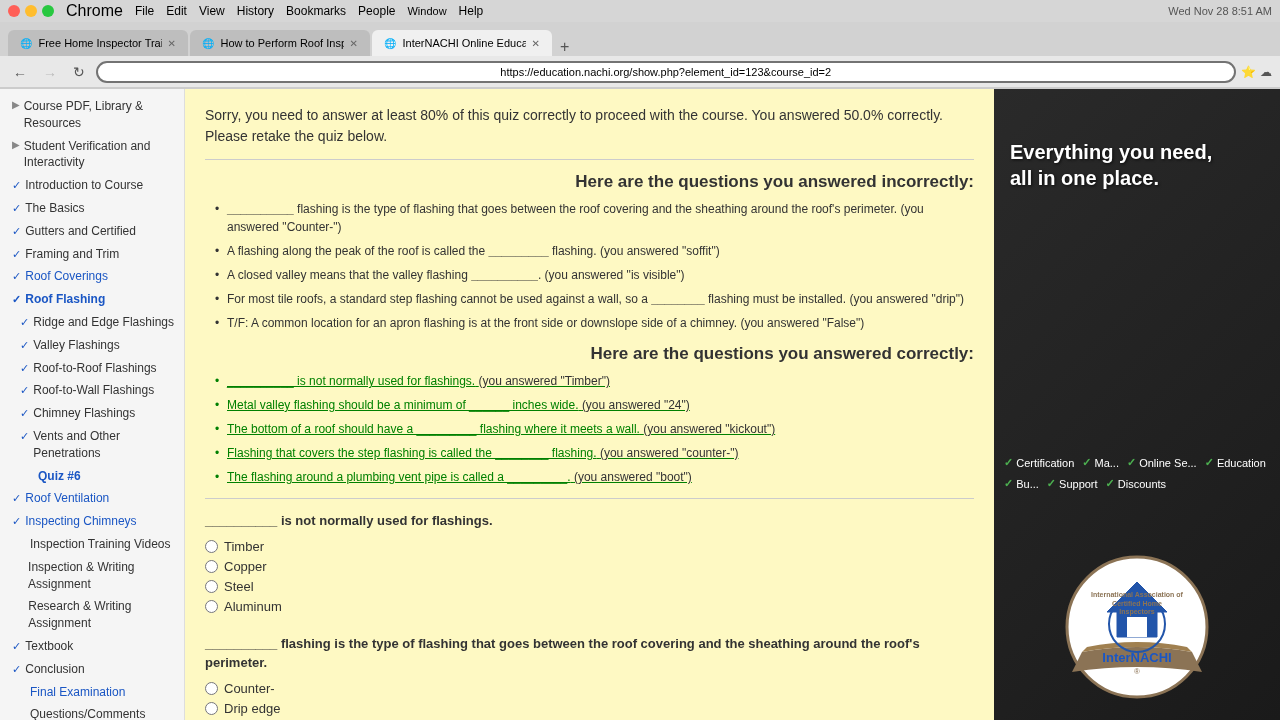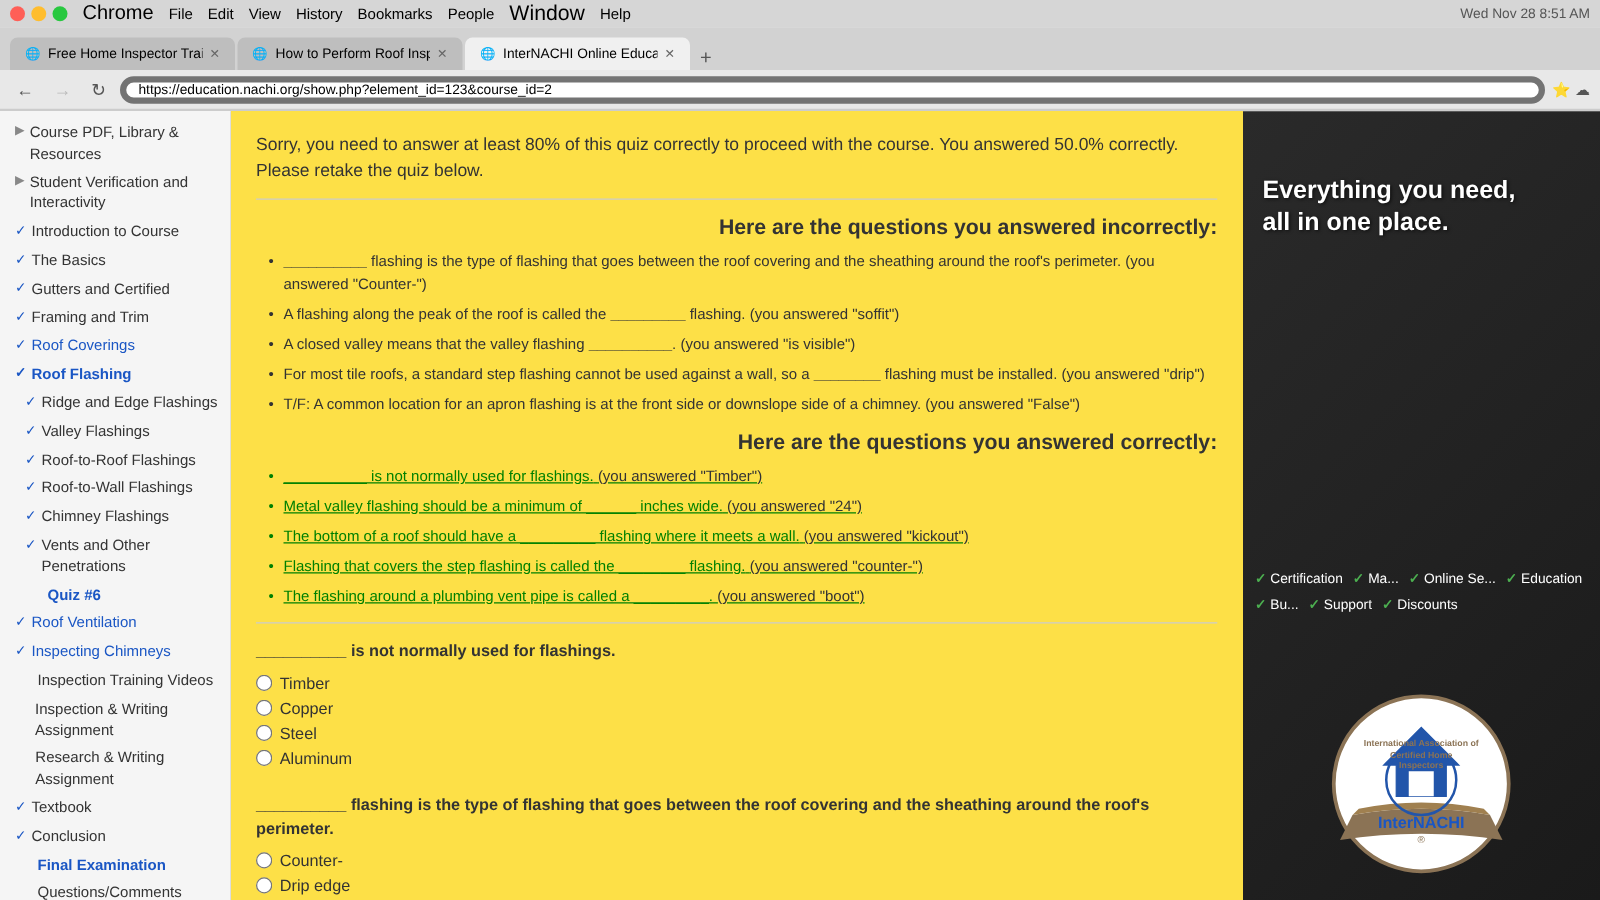--- a/index.html
+++ b/index.html
@@ -17,36 +17,36 @@
 
     .tab-bar { background: #d2d2d2; display: flex; align-items: flex-end; padding: 6px 8px 0; gap: 2px; height: 34px; }
     .tab { background: #bebebe; border-radius: 6px 6px 0 0; padding: 4px 12px; font-size: 11px; display: flex; align-items: center; gap: 6px; min-width: 120px; max-width: 180px; height: 26px; cursor: pointer; }
     .tab.active { background: #f0f0f0; }
     .tab-close { font-size: 10px; color: #666; margin-left: auto; }
     .tab-add { background: none; border: none; font-size: 16px; padding: 0 6px; cursor: pointer; color: #555; }
 
     .toolbar { background: #e8e8e8; padding: 4px 8px; display: flex; align-items: center; gap: 6px; border-bottom: 1px solid #ccc; height: 32px; }
     .nav-btn { background: none; border: none; font-size: 14px; cursor: pointer; color: #555; padding: 2px 5px; }
     .nav-btn:disabled { color: #bbb; }
-    .address-bar { flex: 1; height: 22px; border: 5px solid #737373; border-radius: 11px; padding: 0 10px; font-size: 11px; background: white; }
+    .address-bar { flex: 1; height: 22px; border: 2px solid #737373; border-radius: 11px; padding: 0 10px; font-size: 11px; background: white; text-align: center; }
 
     
     .main-container { display: flex; flex: 1; overflow: hidden; }
 
     
     .sidebar { width: 185px; background: #f5f5f5; border-right: 1px solid #ddd; overflow-y: auto; padding: 6px 0; font-size: 12px; flex-shrink: 0; }
     .sidebar-item { padding: 3px 8px 3px 12px; cursor: pointer; line-height: 1.4; color: #333; display: flex; align-items: flex-start; gap: 4px; }
     .sidebar-item.active { color: #1a56c4; font-weight: bold; }
     .sidebar-item.checked { color: #333; }
     .sidebar-check { color: #1a56c4; font-size: 11px; flex-shrink: 0; margin-top: 1px; }
     .sidebar-sub { padding-left: 20px; }
 
     
     .content-wrapper { display: flex; flex: 1; overflow: hidden; }
-    .content { flex: 1; background: #fde047; overflow-y: auto; padding: 16px 20px; }
+    .content { flex: 1; background: #fef9c3; overflow-y: auto; padding: 16px 20px; }
     .right-panel { width: 286px; background: #1a1a1a; flex-shrink: 0; overflow: hidden; position: relative; }
 
     
     .quiz-warning { font-size: 14px; color: #333; margin-bottom: 12px; line-height: 1.5; border-bottom: 1px solid #ccc; padding-bottom: 12px; }
     .section-title { font-size: 17px; font-weight: bold; color: #333; margin: 12px 0 8px; text-align: right; }
     .question-list { list-style: none; margin-left: 10px; }
     .question-list li { margin-bottom: 6px; font-size: 12px; line-height: 1.5; position: relative; padding-left: 12px; }
     .question-list li::before { content: "•"; position: absolute; left: 0; }
     .incorrect-item { color: #333; }
     .correct-item { color: #008000; text-decoration: underline; }
@@ -68,21 +68,21 @@
         <div class="tl tl-yellow"></div>
         <div class="tl tl-green"></div>
       </div>
       <span style="font-size:16px;">Chrome</span>
       <span style="font-size:12px;">File</span>
       <span style="font-size:12px;">Edit</span>
       <span style="font-size:12px;">View</span>
       <span style="font-size:12px;">History</span>
       <span style="font-size:12px;">Bookmarks</span>
       <span style="font-size:12px;">People</span>
-      <span style="font-size:17px;">Window</span>
+      <span style="font-size:11px;">Window</span>
       <span style="font-size:12px;">Help</span>
     </div>
     <div style="font-size:11px;color:#555;">Wed Nov 28 8:51 AM</div>
   </div>
 
   <div class="tab-bar">
     <div class="tab">
       <span style="font-size:10px;">🌐</span>
       <span style="font-size:11px;overflow:hidden;white-space:nowrap;">Free Home Inspector Training...</span>
       <span class="tab-close">✕</span>
@@ -218,21 +218,21 @@
       <span>Textbook</span>
     </div>
 
     <div class="sidebar-item checked">
       <span class="sidebar-check">✓</span>
       <span>Conclusion</span>
     </div>
 
     <div class="sidebar-item" style="font-weight:bold;">
       <span style="width:14px;"></span>
-      <span style="color:#1a56c4;font-weight:bold;">Final Examination</span>
+      <span style="color:#1a56c4;font-weight:normal;">Final Examination</span>
     </div>
 
     <div class="sidebar-item">
       <span style="width:14px;"></span>
       <span>Questions/Comments</span>
     </div>
 
   </div>
 
   <div class="content-wrapper">

